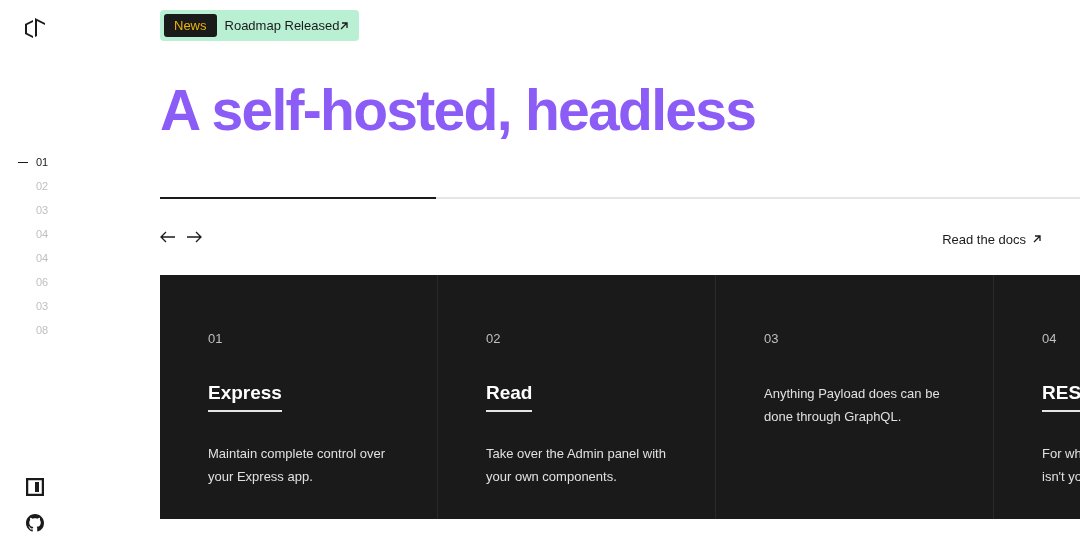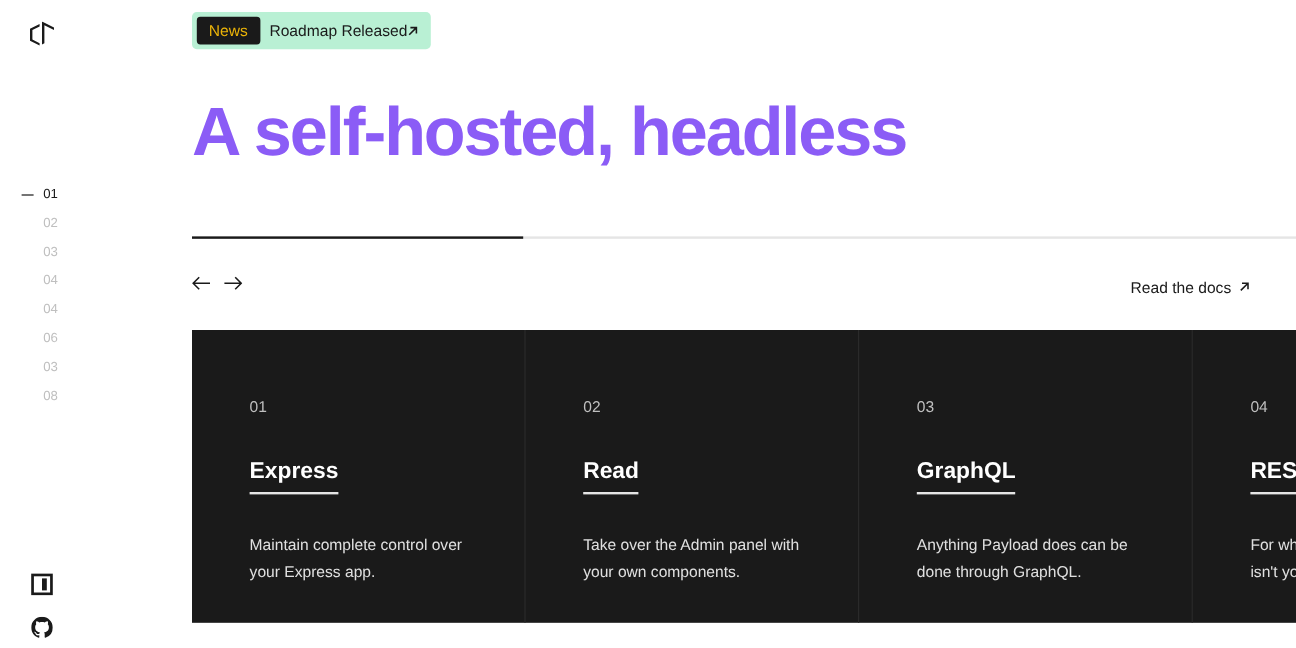--- a/index.html
+++ b/index.html
@@ -295,21 +295,20 @@
       <div class="card-title">Express</div>
       <div class="card-desc">Maintain complete control over your Express app.</div>
     </div>
     <div class="card">
       <div class="card-num">02</div>
       <div class="card-title">Read</div>
       <div class="card-desc">Take over the Admin panel with your own components.</div>
     </div>
     <div class="card">
       <div class="card-num">03</div>
-      <div class="card-title">GraphQL</div>
       <div class="card-desc">Anything Payload does can be done through GraphQL.</div>
     </div>
     <div class="card">
       <div class="card-num">04</div>
       <div class="card-title">REST</div>
       <div class="card-desc">For when GraphQL isn't your thing.</div>
     </div>
   </div>
 </div>
 

